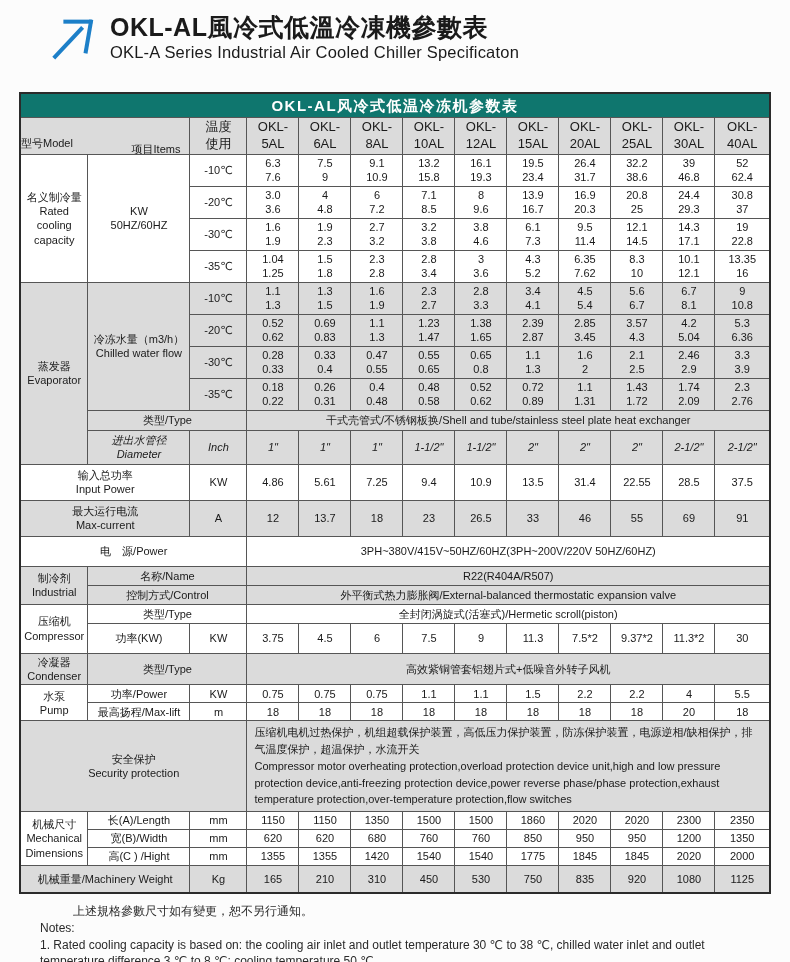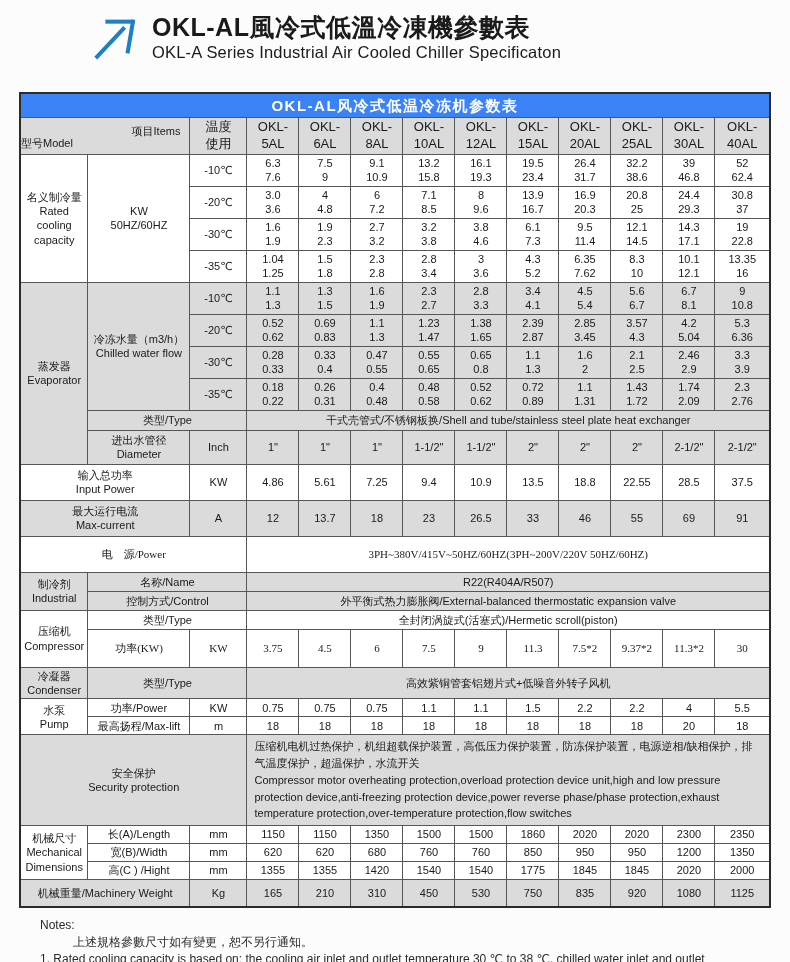--- a/index.html
+++ b/index.html
@@ -4,21 +4,21 @@
 <style>
   html,body{margin:0;padding:0;}
   body{
     width:790px;height:962px;
     background:#fcfcfc;
     font-family:"Liberation Sans","DejaVu Sans",sans-serif;
     color:#1a1a1a;
     overflow:hidden;
   }
   
-  .masthead{display:flex;align-items:flex-start;padding:13px 0 0 44px;height:62px;margin-left:42px;}
+  .masthead{display:flex;align-items:flex-start;padding:13px 0 0 44px;height:62px;}
   .arrow-wrap{width:58px;height:50px;margin-right:8px;flex:none;}
   .titles h1{margin:0;font-size:25px;font-weight:700;letter-spacing:.5px;line-height:1.15;}
   .titles h2{margin:1px 0 0;font-size:16.5px;font-weight:500;letter-spacing:.2px;}
   
   table.spec{
     border-collapse:collapse;table-layout:fixed;
     width:750px;margin:17px auto 0;
     border:2px solid #2b2b2b;
     background:#fff;
   }
@@ -35,21 +35,21 @@
     letter-spacing:1.5px;height:21px;padding:1px 2px;
   }
   tr.shade td{background:#dbdbdb;}
   td.hdr{font-size:13px;}
   td.sec{text-align:left;padding:3px 7px;line-height:1.52;}
   td.corner{position:relative;padding:0;
     background-image:linear-gradient(to bottom right,transparent 49.5%,#565656 49.5%,#565656 50.6%,transparent 50.6%);
   }
   tr.shade td.corner{background-color:#dbdbdb;}
   .cnr-m{position:absolute;left:0;bottom:3px;font-size:11px;}
-  .cnr-i{position:absolute;right:9px;top:6px;font-size:11px;}
+  .cnr-i{position:absolute;right:9px;top:24px;font-size:11px;}
   
   .notes{margin:9px 0 0 40px;width:730px;font-size:12px;line-height:1.38;color:#2a2a2a;}
   .notes .ln{white-space:pre-wrap;}
 </style>
 </head>
 <body>
 
 <div class="page">
 
   <header class="masthead">
@@ -77,21 +77,21 @@
       <col style="width:52px">
         <col style="width:52px">
         <col style="width:52px">
       <col style="width:52px">
         <col style="width:52px">
         <col style="width:52px">
       <col style="width:55px">
     </colgroup>
     <thead>
       <tr>
-        <th class="titlebar" colspan="13" style="background: #3b82f6;">OKL-AL风冷式低温冷冻机参数表</th>
+        <th class="titlebar" colspan="13" style="background: #0f766e;">OKL-AL风冷式低温冷冻机参数表</th>
       </tr>
     </thead>
     <tbody id="tbody">
         <tr class="shade" style="height: 36px;">
           <td colspan="2" class="corner"><span class="cnr-m">型号Model</span><span class="cnr-i">项目Items</span></td>
           <td class="hdr">温度
 使用</td>
           <td class="hdr">OKL-
 5AL</td>
           <td class="hdr">OKL-
@@ -304,21 +304,21 @@
 1.72</td>
           <td>1.74
 2.09</td>
           <td>2.3
 2.76</td>
         </tr>
         <tr class="shade" style="height: 20px;">
           <td colspan="2">类型/Type</td>
           <td colspan="10">干式壳管式/不锈钢板换/Shell and tube/stainless steel plate heat exchanger</td>
         </tr>
-        <tr class="shade" style="height: 34px;">
+        <tr class="shade" style="height: 34px; font-style: italic;">
           <td>进出水管径
 Diameter</td>
           <td>Inch</td>
           <td>1"</td>
           <td>1"</td>
           <td>1"</td>
           <td>1-1/2"</td>
           <td>1-1/2"</td>
           <td>2"</td>
           <td>2"</td>
@@ -329,61 +329,61 @@
         <tr style="height: 36px;">
           <td colspan="2">输入总功率
 Input Power</td>
           <td>KW</td>
           <td>4.86</td>
           <td>5.61</td>
           <td>7.25</td>
           <td>9.4</td>
           <td>10.9</td>
           <td>13.5</td>
-          <td>18.8</td>
+          <td>31.4</td>
           <td>22.55</td>
           <td>28.5</td>
           <td>37.5</td>
         </tr>
         <tr class="shade" style="height: 36px;">
           <td colspan="2">最大运行电流
 Max-current</td>
           <td>A</td>
           <td>12</td>
           <td>13.7</td>
           <td>18</td>
           <td>23</td>
           <td>26.5</td>
           <td>33</td>
           <td>46</td>
           <td>55</td>
           <td>69</td>
           <td>91</td>
         </tr>
-        <tr style="height: 36px; font-family: Liberation Serif, serif;">
+        <tr style="height: 30px;">
           <td colspan="3">电　源/Power</td>
           <td colspan="10">3PH~380V/415V~50HZ/60HZ(3PH~200V/220V 50HZ/60HZ)</td>
         </tr>
         <tr class="shade" style="height: 19px;">
           <td rowspan="2">制冷剂
 Industrial</td>
           <td colspan="2">名称/Name</td>
           <td colspan="10">R22(R404A/R507)</td>
         </tr>
         <tr class="shade" style="height: 19px;">
           <td colspan="2">控制方式/Control</td>
           <td colspan="10">外平衡式热力膨胀阀/External-balanced thermostatic expansion valve</td>
         </tr>
         <tr style="height: 19px;">
           <td rowspan="2">压缩机
 Compressor</td>
           <td colspan="2">类型/Type</td>
           <td colspan="10">全封闭涡旋式(活塞式)/Hermetic scroll(piston)</td>
         </tr>
-        <tr style="height: 38px; font-family: Liberation Serif, serif;">
+        <tr style="height: 30px;">
           <td>功率(KW)</td>
           <td>KW</td>
           <td>3.75</td>
           <td>4.5</td>
           <td>6</td>
           <td>7.5</td>
           <td>9</td>
           <td>11.3</td>
           <td>7.5*2</td>
           <td>9.37*2</td>
@@ -488,18 +488,18 @@
           <td>750</td>
           <td>835</td>
           <td>920</td>
           <td>1080</td>
           <td>1125</td>
         </tr>
       </tbody>
   </table>
 
   <section class="notes" id="notes">
+      <div class="ln" style="padding-left: 33px;">上述規格參數尺寸如有變更，恕不另行通知。</div>
       <div class="ln">Notes:</div>
-      <div class="ln" style="padding-left: 33px;">上述規格參數尺寸如有變更，恕不另行通知。</div>
       <div class="ln">1. Rated cooling capacity is based on: the cooling air inlet and outlet temperature 30 ℃ to 38 ℃, chilled water inlet and outlet temperature difference 3 ℃ to 8 ℃; cooling temperature 50 ℃.</div>
     </section>
 
 </div>
 
 </body></html>

